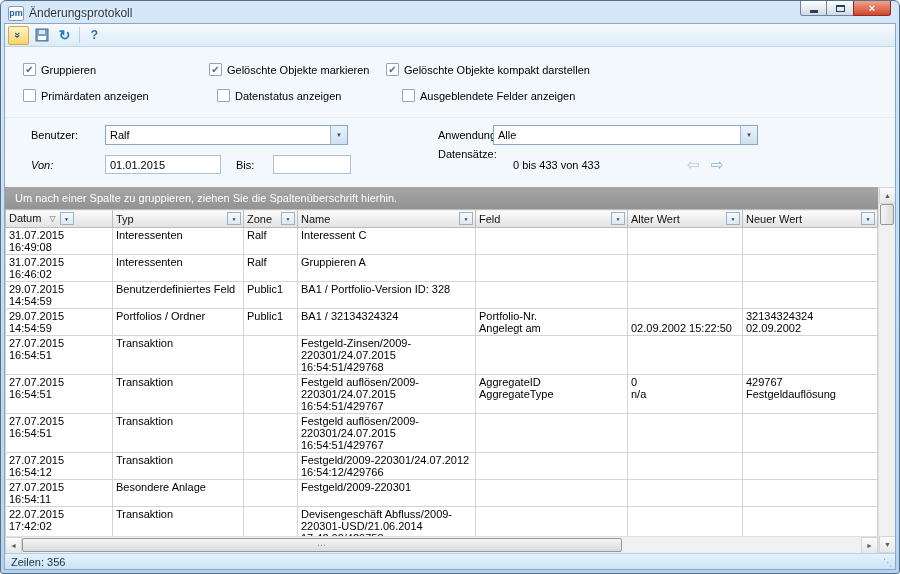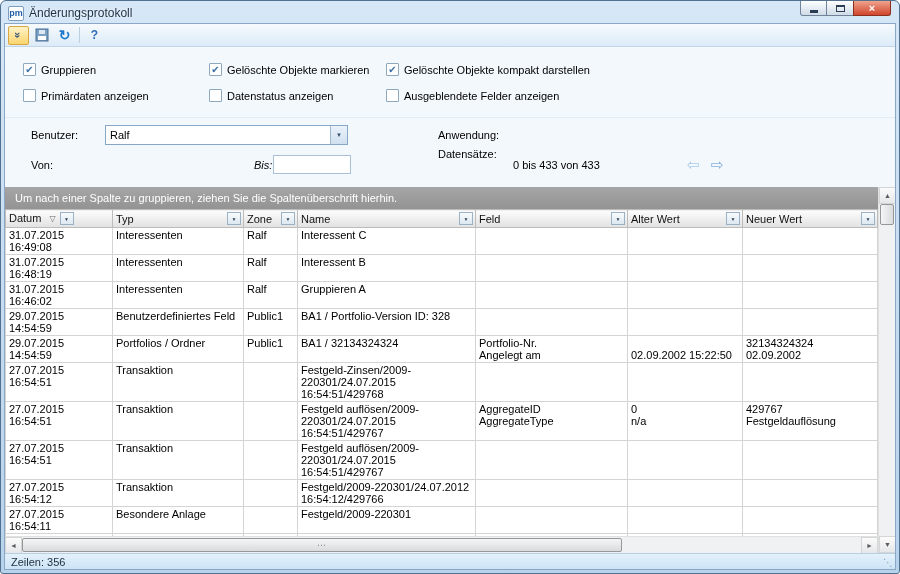--- a/index.html
+++ b/index.html
@@ -34,21 +34,21 @@
     align-items:center; justify-content:center; padding:0; cursor:default; border-radius:2px; }
   .tbtn.active { background:linear-gradient(#fff3c8,#fbd46e); border-color:#d9a741; }
   .chev { display:inline-block; transform:rotate(90deg); font-weight:bold; font-size:11px; color:#3a577a; }
   .refresh { font-size:14px; font-weight:bold; color:#1f78c8; line-height:1; }
   .help { font-size:12px; font-weight:bold; color:#2e6db5; }
   .tsep { width:1px; height:16px; background:#b9cfe2; margin:0 2px; }
 
   
   .filter-panel { height:140px; position:relative; background:#f3f8fd; font-size:11px; color:#000; }
   .cb-row { position:absolute; left:18px; right:4px; display:flex; }
-  .cb-row.r1 { top:16px; } .cb-row.r2 { top:42px; }
+  .cb-row.r1 { top:16px; } .cb-row.r2 { top:42px;gap:8px; }
   .cb-item { display:flex; align-items:center; gap:5px; }
   .cb-item.c1 { width:186px; } .cb-item.c2 { width:177px; }
   .cb-box { width:13px; height:13px; background:#fff; border:1px solid #8ea8be; border-radius:1px;
     display:inline-flex; align-items:center; justify-content:center; font-size:10px; color:#3a71a8; line-height:1; }
   .panel-divider { position:absolute; top:70px; left:0; right:0; border-top:1px solid #e3edf6; }
   .flabel { position:absolute; height:20px; line-height:20px;margin-left:8px; }
   .combo { position:absolute; height:20px; background:#fff; border:1px solid #86a7c5; display:flex; }
   .combo-value { flex:1; padding:3px 4px 0 4px; font-size:11px; overflow:hidden; }
   .combo-btn { width:17px; border-left:1px solid #a0b9d0; background:linear-gradient(#eaf2fa,#cfe0ef);
     display:flex; align-items:center; justify-content:center; font-size:6px; color:#36506b; }
@@ -171,23 +171,30 @@
       <div class="panel-divider"></div>
 
       <span class="flabel" style="left:18px; top:78px;">Benutzer:</span>
       <div class="combo" style="left:100px; top:78px; width:243px;">
         <span class="combo-value">Ralf</span>
         <span class="combo-btn">
             <span>▼</span>
           </span>
       </div>
       <span class="flabel" style="left:425px; top:78px;">Anwendung:</span>
-
-      <span class="flabel" style="left:18px; top:108px;">Von:</span>
-      <span class="flabel" style="left:241px; top:108px;font-style:italic;">Bis:</span>
+      <div class="combo" style="left:488px; top:78px; width:265px;">
+        <span class="combo-value">Alle</span>
+        <span class="combo-btn">
+            <span>▼</span>
+          </span>
+      </div>
+
+      <span class="flabel" style="left:18px; top:108px;font-style:italic;">Von:</span>
+      <input class="txt" style="left: 100px; top: 108px; width: 116px;" value="01.01.2015">
+      <span class="flabel" style="left:223px; top:108px;">Bis:</span>
       <input class="txt" style="left: 268px; top: 108px; width: 78px;" value="">
       <span class="flabel" style="left:425px; top:97px;">Datensätze:</span>
       <span class="flabel" style="left:500px; top:108px;">0 bis 433 von 433</span>
       <span class="nav-arrow prev" style="left:682px; top:108px;">⇦</span>
       <span class="nav-arrow next" style="left:706px; top:108px;">⇨</span>
     </div>
 
     <div class="grid-area">
       <div class="grid-main">
         <div class="group-bar">
@@ -246,29 +253,20 @@
               <tr>
                 <td>31.07.2015 16:49:08</td>
                 <td>Interessenten</td>
                 <td>Ralf</td>
                 <td>Interessent C</td>
                 <td></td>
                 <td></td>
                 <td></td>
               </tr>
               <tr>
-                <td>31.07.2015 16:48:19</td>
-                <td>Interessenten</td>
-                <td>Ralf</td>
-                <td>Interessent B</td>
-                <td></td>
-                <td></td>
-                <td></td>
-              </tr>
-              <tr>
                 <td>31.07.2015 16:46:02</td>
                 <td>Interessenten</td>
                 <td>Ralf</td>
                 <td>Gruppieren A</td>
                 <td></td>
                 <td></td>
                 <td></td>
               </tr>
               <tr>
                 <td>29.07.2015 14:54:59</td>

